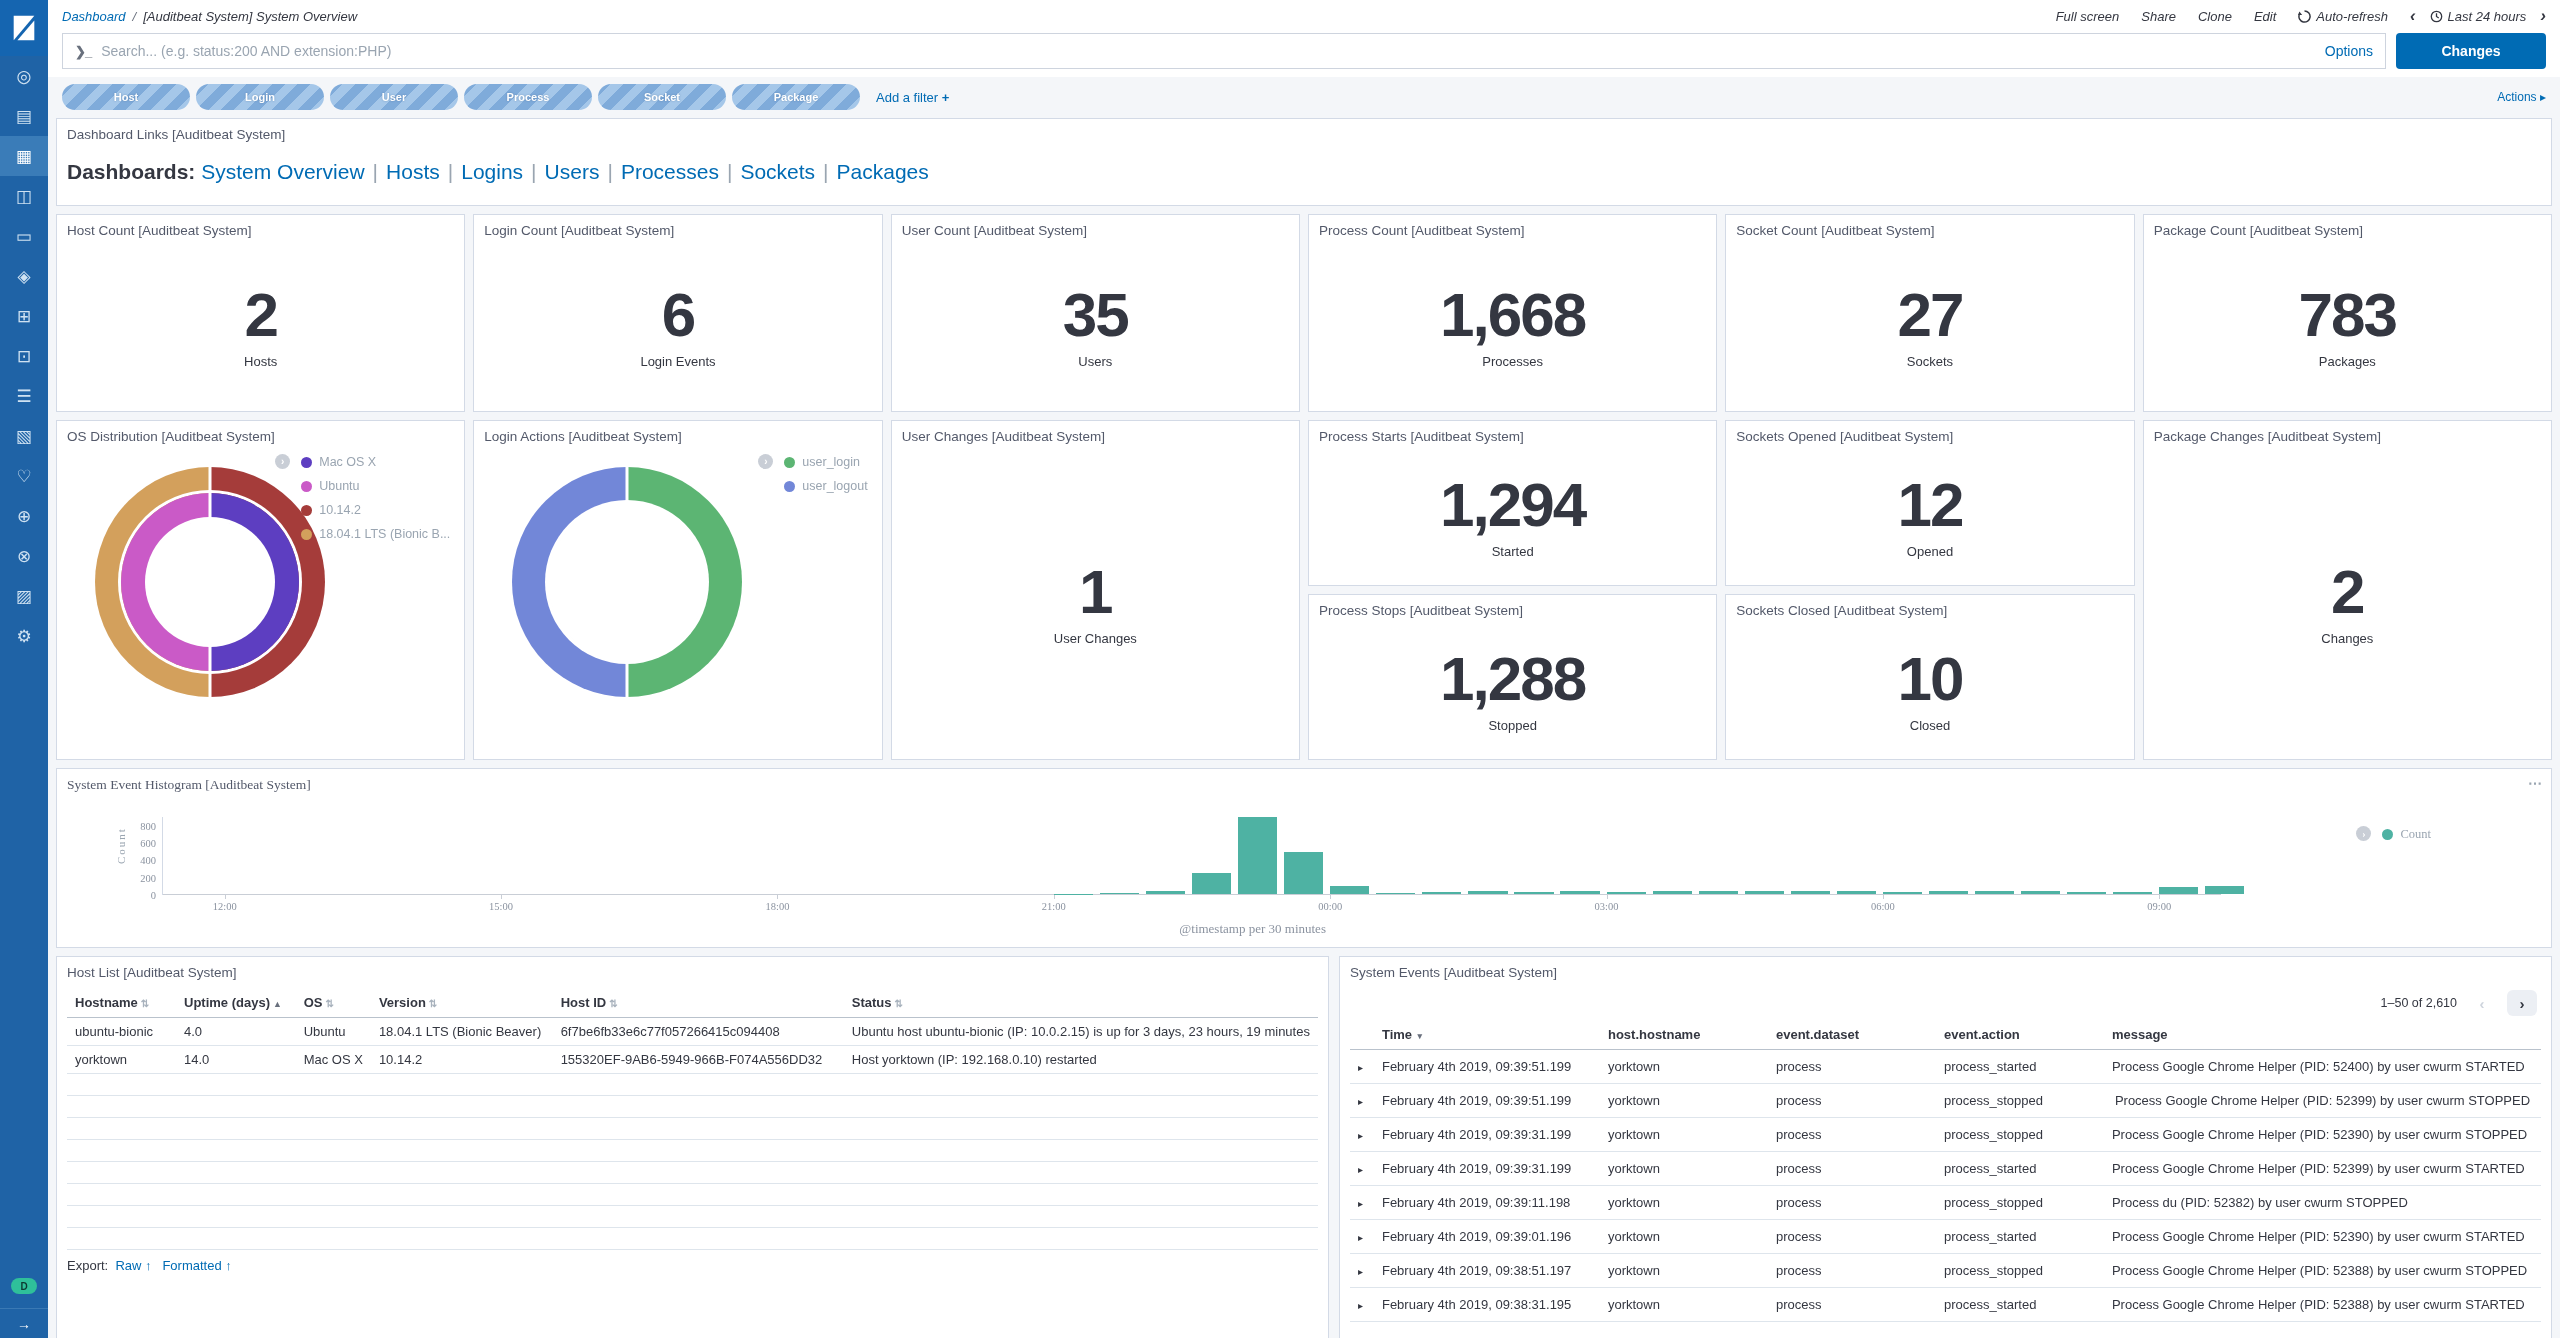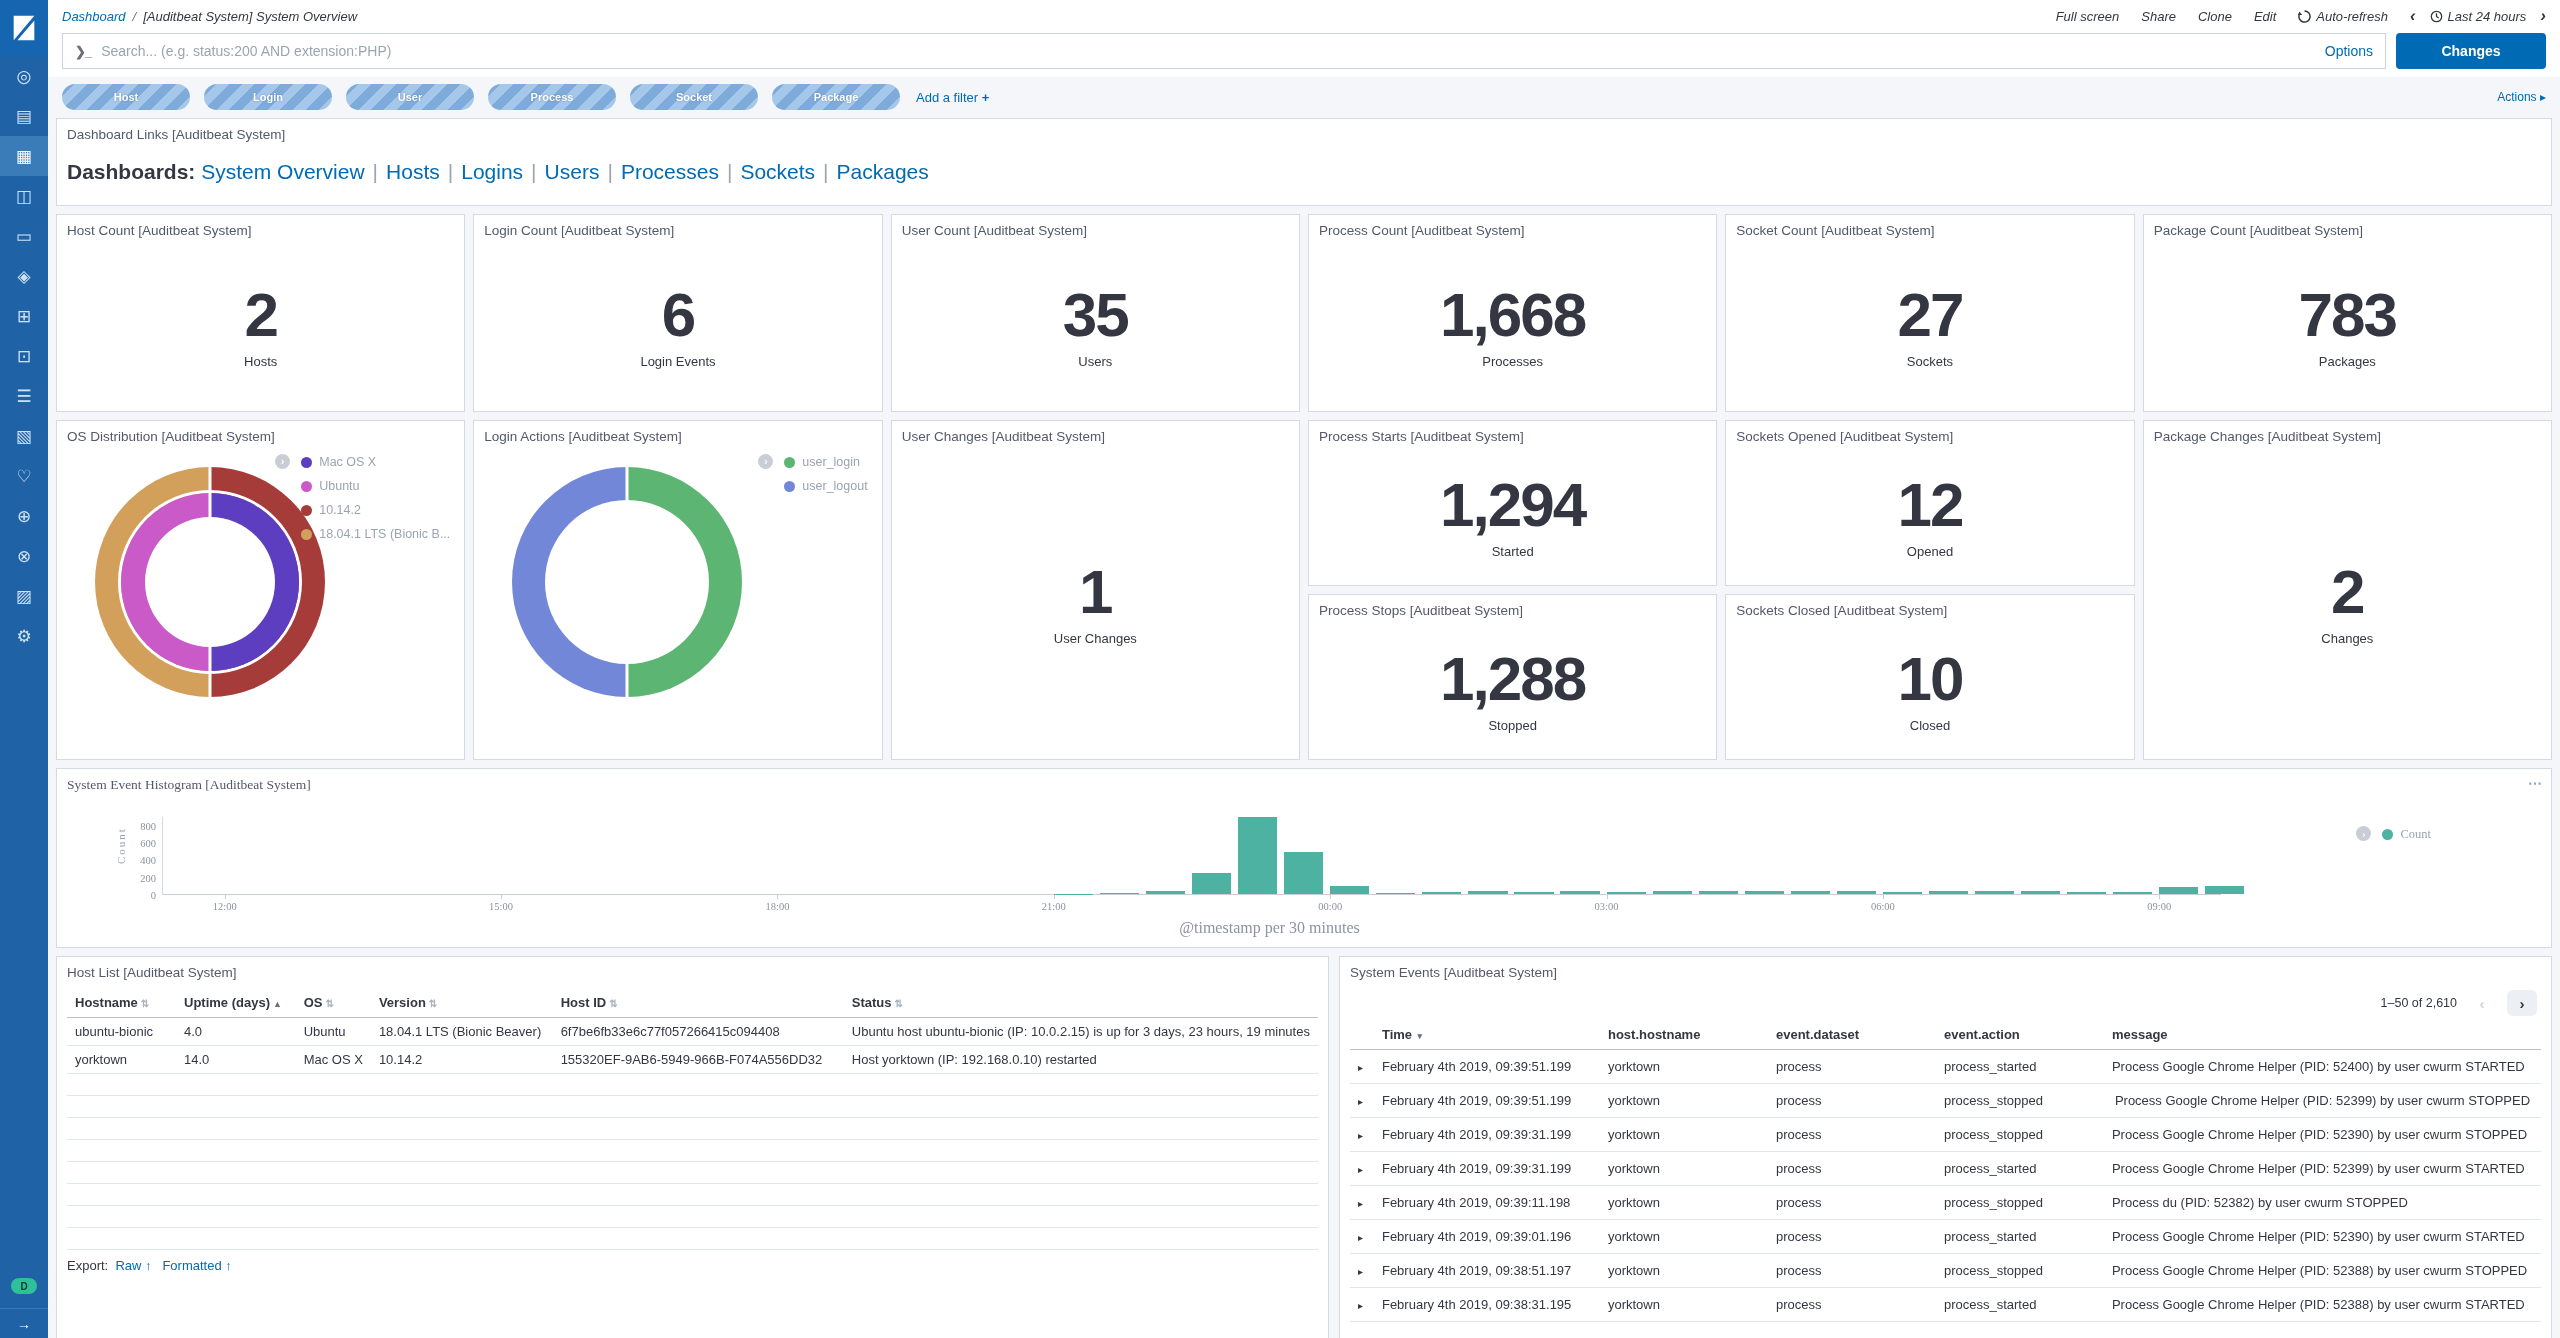--- a/index.html
+++ b/index.html
@@ -77,21 +77,21 @@
   .histo-panel { height:180px;font-family:Liberation Serif, serif; }
   .panel-menu { position:absolute; top:6px; right:8px; color:#9aa5b1; font-size:14px; font-weight:bold; cursor:pointer; letter-spacing:1px; }
   .plotarea { position:absolute; left:105px; right:330px; top:48px; bottom:52px; border-left:1px solid #d3dae6; }
   .baseline { position:absolute; left:0; right:0; bottom:0; border-bottom:1px solid #c9ced6; }
   .bar { position:absolute; bottom:1px; background:#4eb2a3; }
   .ytick { position:absolute; right:100%; transform:translateY(50%); font-size:10.5px; color:#8b93a0; padding-right:7px; white-space:nowrap; }
   .xtick { position:absolute; top:100%; margin-top:6px; transform:translateX(-50%); font-size:10.5px; color:#8b93a0; }
   .xtickmark { position:absolute; top:100%; width:1px; height:4px; background:#c9ced6; }
   .ylab { position:absolute; left:58px; top:95px; transform:rotate(-90deg); transform-origin:left top;
     font-size:11px; color:#9aa5b1; letter-spacing:2px; }
-  .xlab { position:absolute; bottom:10px; left:45%; font-size:16px; color:#8b93a0; }
+  .xlab { position:absolute; bottom:10px; left:45%; font-size:13px; color:#8b93a0; }
   .histo-legend { position:absolute; right:120px; top:58px; }
   
   .bottomrow { display:grid; grid-template-columns:51% 1fr; gap:10px; height:420px; }
   .tbl { width:100%; border-collapse:collapse; font-size:13px; }
   .tbl th { text-align:left; font-weight:bold; color:#343741; padding:7px 8px; border-bottom:1px solid #b9c2cc; white-space:nowrap; }
   .tbl td { padding:6px 8px; border-bottom:1px solid #dee5ec; color:#343741; white-space:nowrap; overflow:hidden; text-overflow:ellipsis; }
   .sort-ico { color:#a8b2bd; font-size:10px; margin-left:3px; }
   .sort-active { color:#69707d; font-size:9px; margin-left:3px; }
   .hostlist-body { padding:4px 10px 0 10px; }
   .export-row { font-size:13px; padding:8px 10px; }
@@ -203,21 +203,21 @@
     <div class="searchrow">
       <div class="searchbox">
         <span class="prompt">❯_</span>
         <input placeholder="Search... (e.g. status:200 AND extension:PHP)" style="">
         <span class="options-link">Options</span>
       </div>
       <button class="refresh-btn">Changes</button>
     </div>
   </div>
   <div class="filterrow">
-    <span id="filter-pills" style="display:flex;gap:14px;">
+    <span id="filter-pills" style="display:flex;gap:6px;">
         <span class="pill">Host</span>
         <span class="pill">Login</span>
         <span class="pill">User</span>
         <span class="pill">Process</span>
         <span class="pill">Socket</span>
         <span class="pill">Package</span>
       </span>
     <span class="addfilter"><span>Add a filter</span> <b>+</b></span>
     <span class="actions-link"><span>Actions</span> <span>▸</span></span>
   </div>

